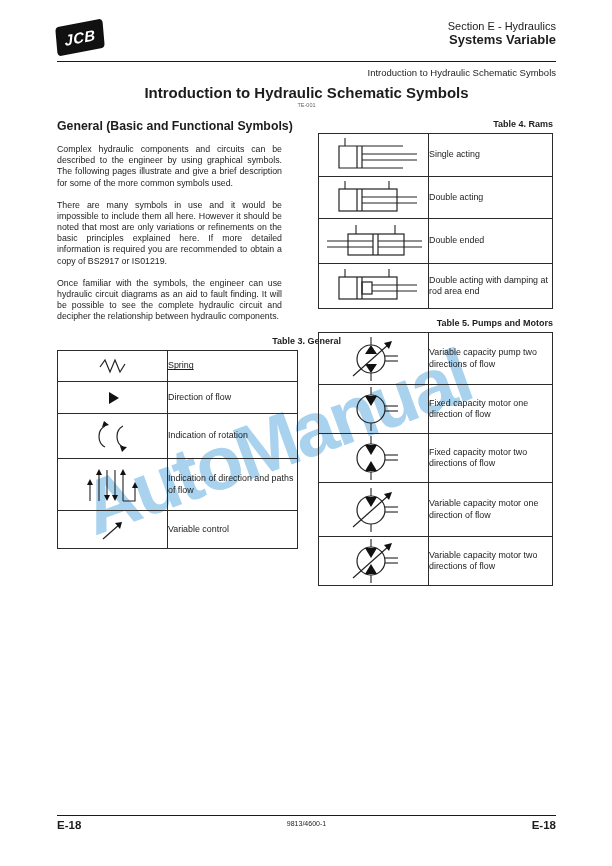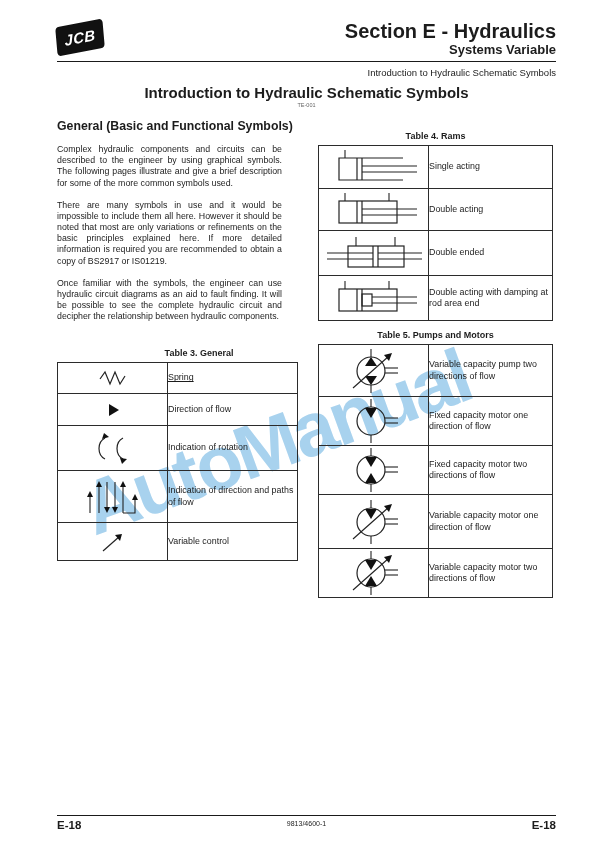--- a/index.html
+++ b/index.html
@@ -22,33 +22,33 @@
     left:57px;top:24px;width:46px;height:27px;background:#111;
     transform:rotate(-11deg) skewX(-6deg);border-radius:3px;
     display:flex;align-items:center;justify-content:center;
     box-shadow:0 0 0 1px #111;
   }
   .logo span{
     color:#fff;font-weight:bold;font-style:italic;font-size:15px;
     letter-spacing:0.5px;text-shadow:0 0 1px #000;
   }
   .hdr-right{right:56px;top:20px;text-align:right;line-height:1.15;}
-  .hdr-right .sec{font-size:20px;font-weight:bold;}
+  .hdr-right .sec{font-size:11px;font-weight:normal;}
   .hdr-right .sub{font-size:13px;font-weight:bold;}
   .rule-top{left:57px;right:56px;top:61px;border-top:1.7px solid #1a1a1a;height:0;}
   .breadcrumb{right:56px;top:67px;font-size:9.5px;}
   .page-title{left:57px;right:56px;top:84px;text-align:center;font-size:15px;font-weight:bold;}
   .figure-ref{left:57px;right:56px;top:102px;text-align:center;font-size:5.5px;color:#666;}
   
   .left-col{left:57px;top:119px;width:241px;}
   .left-col h2{font-size:12.3px;font-weight:bold;margin:0 0 11px 0;}
   .left-col p{font-size:8.8px;line-height:1.27;text-align:justify;margin:0 16px 11px 0;}
   
   .tbl-block{position:absolute;}
-  .tbl-title{font-size:9px;font-weight:bold;text-align:center;margin:12px 0 4px 0;}
+  .tbl-title{font-size:9px;font-weight:bold;text-align:right;margin:0 0 4px 0;}
   table.sym{border-collapse:collapse;table-layout:fixed;background:transparent;}
   table.sym td{border:1px solid #2b2b2b;padding:0;vertical-align:middle;background:transparent;}
   td.symc{text-align:center;}
   td.labc{font-size:8.9px;line-height:1.25;padding:2px 6px 2px 8px;}
   .t3{width:241px;} .t3 col.c1{width:110px;}
   .t45{width:235px;border-radius:20px;} .t45 col.c1{width:110px;}
   svg{display:block;margin:0 auto;}
   
   .rule-bot{left:57px;right:56px;top:815px;border-top:1.7px solid #1a1a1a;height:0;}
   .foot-l{left:57px;top:819px;font-size:11.5px;font-weight:bold;}

